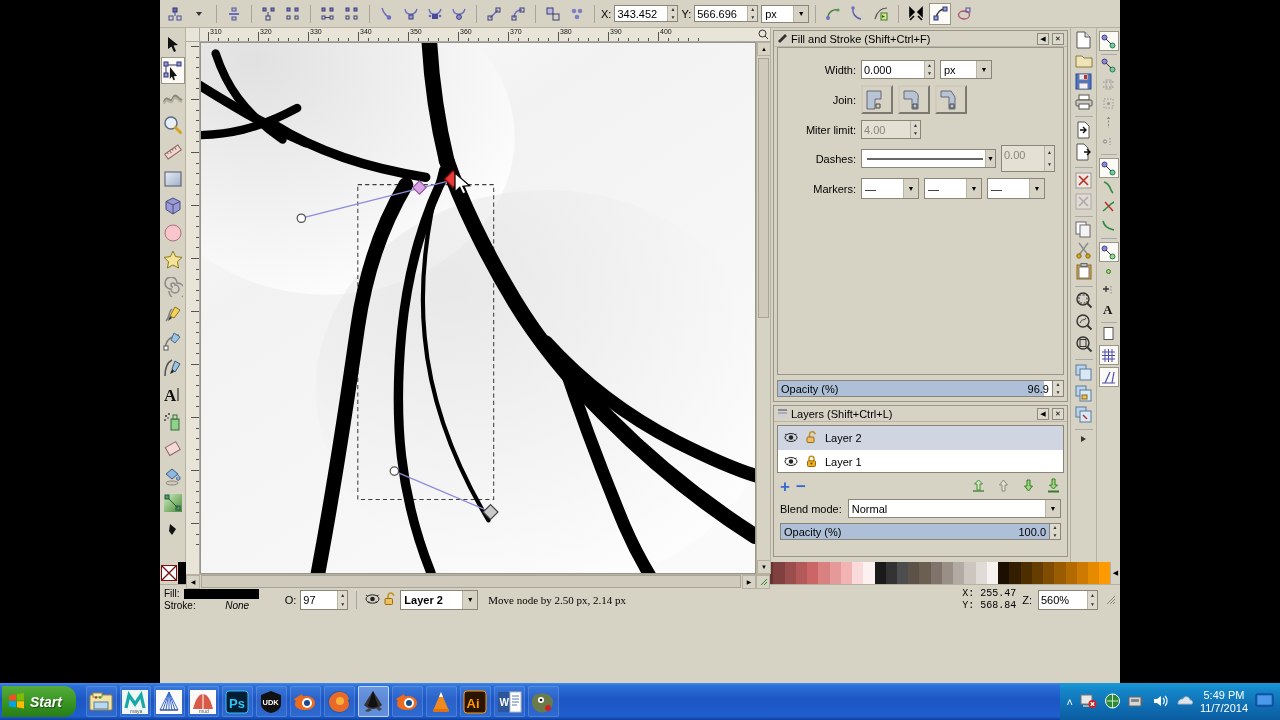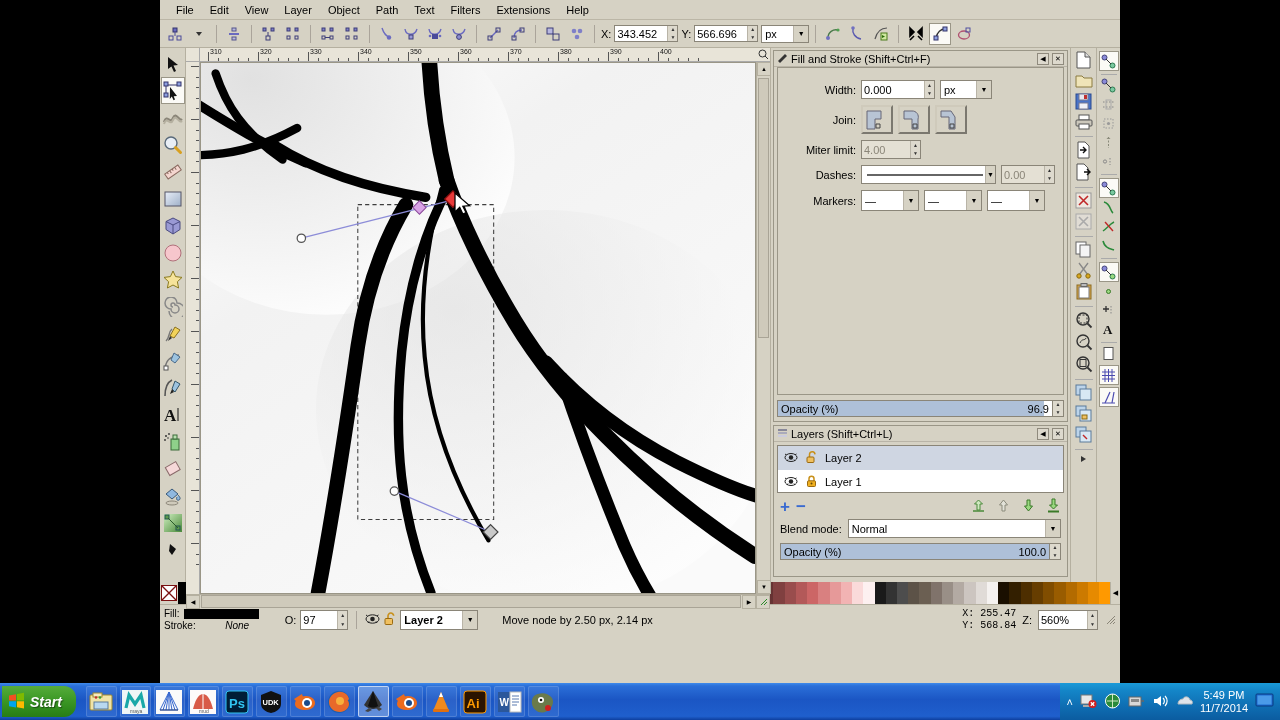--- a/index.html
+++ b/index.html
@@ -186,32 +186,20 @@
 </style>
 </head>
 <body>
 
 <div class="sidebar-black" style="left:0"></div>
 <div class="sidebar-black" style="left:1120px"></div>
 
 <div id="app">
 
 
-  <div class="menubar">
-    <div class="mi">File</div>
-    <div class="mi">Edit</div>
-    <div class="mi">View</div>
-    <div class="mi">Layer</div>
-    <div class="mi">Object</div>
-    <div class="mi">Path</div>
-    <div class="mi">Text</div>
-    <div class="mi">Filters</div>
-    <div class="mi">Extensions</div>
-    <div class="mi">Help</div>
-  </div>
 
   <div class="cmdbar">
     <div class="tbtn">
       <svg width="16" height="16" viewBox="0 0 16 16">
           <rect x="2" y="10" width="4" height="4" fill="none" stroke="#4a4a9a"></rect>
           <rect x="10" y="10" width="4" height="4" fill="none" stroke="#4a4a9a"></rect>
           <rect x="6" y="2" width="4" height="4" fill="#6a6ac0" stroke="#33336a"></rect>
           <path d="M8 6v4" stroke="#4a4a9a" fill="none"></path>
         </svg>
     </div>
@@ -791,21 +779,21 @@
           <div class="rowline">
             <span class="rowlabel">Dashes:</span>
             <span class="combo" style="flex:1;height:19px;">
               <span style="flex:1;display:flex;align-items:center;">
                 <svg width="120" height="8" viewBox="0 0 120 8">
                     <path d="M2 4h116" stroke="#333" stroke-width="1.6"></path>
                   </svg>
               </span>
               <span class="arr">▼</span>
             </span>
-            <span class="spin" style="height:19px;background:#e4e0d4;">
+            <span class="spin" style="height:27px;background:#e4e0d4;">
               <input style="width: 42px; height: 17px; color: rgb(138, 133, 120); background: rgb(228, 224, 212);" value="0.00">
               <span class="arrows">
                   <span>▲</span>
                   <span>▼</span>
                 </span>
             </span>
           </div>
 
           <div class="rowline">
             <span class="rowlabel">Markers:</span>
@@ -1241,21 +1229,21 @@
     <span>
       <svg width="12" height="13" viewBox="0 0 12 13">
           <path d="M4 6.5V4A2.5 2.5 0 0 1 9.7 3.8" fill="none" stroke="#c8901a" stroke-width="1.6"></path>
           <rect x="1" y="6.5" width="7.5" height="6" rx="1" fill="#f0c060" stroke="#9a6a10"></rect>
         </svg>
     </span>
     <span class="combo" style="width:78px;height:20px;">
       <span style="font-weight:bold;">Layer 2</span>
       <span class="arr">▼</span>
     </span>
-    <span style="margin-left:20px;">Move node by 2.50 px, 2.14 px</span>
+    <span style="margin-left:6px;font-family:Liberation Serif, serif;">Move node by 2.50 px, 2.14 px</span>
 
     <div style="margin-left:auto;display:flex;align-items:center;gap:6px;">
       <div style="display:flex;flex-direction:column;font-family:'Liberation Mono',monospace;font-size:10px;line-height:12px;">
         <div><span>X:</span>
              <span>255.47</span></div>
         <div><span>Y:</span>
              <span>568.84</span></div>
       </div>
       <span>Z:</span>
       <span class="spin" style="height:20px;">

